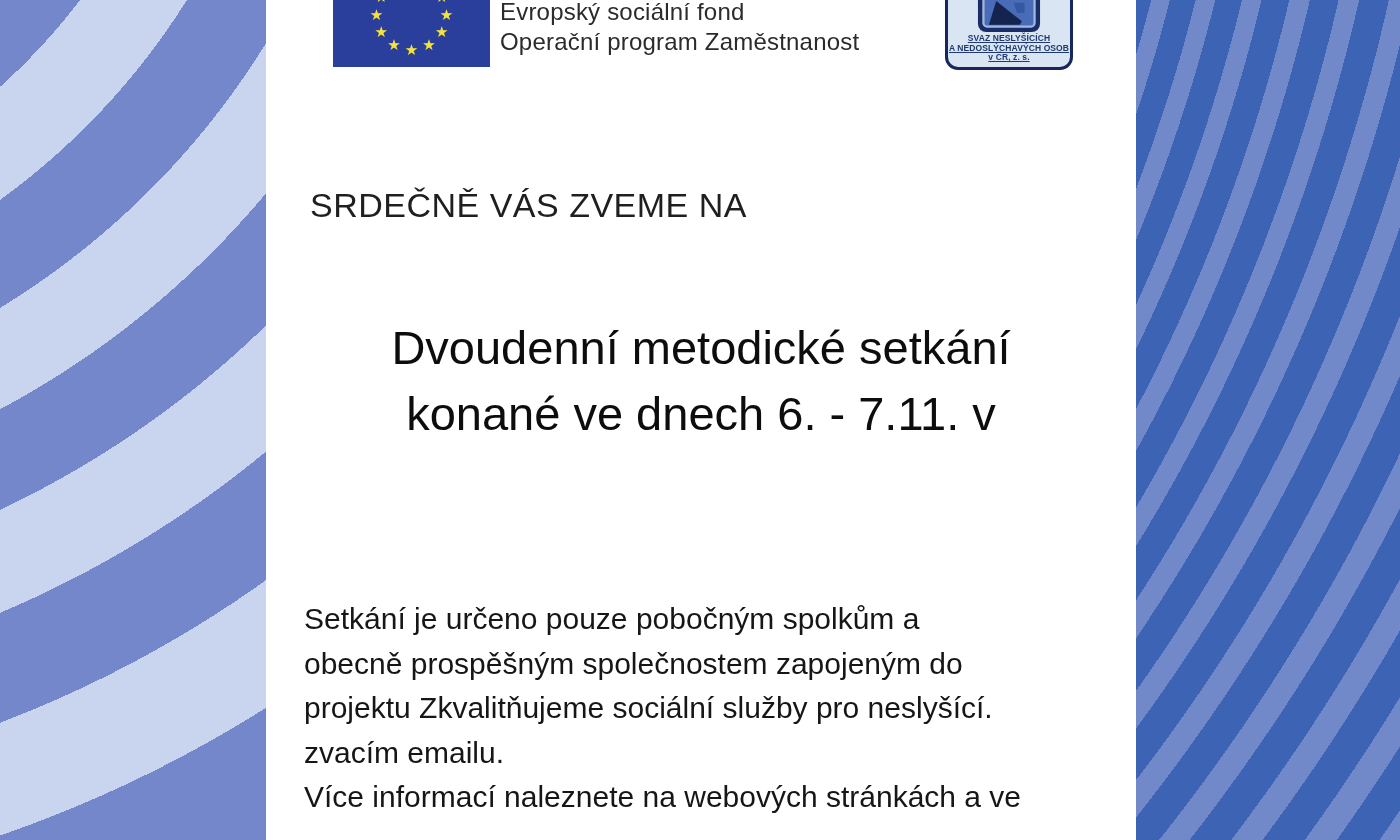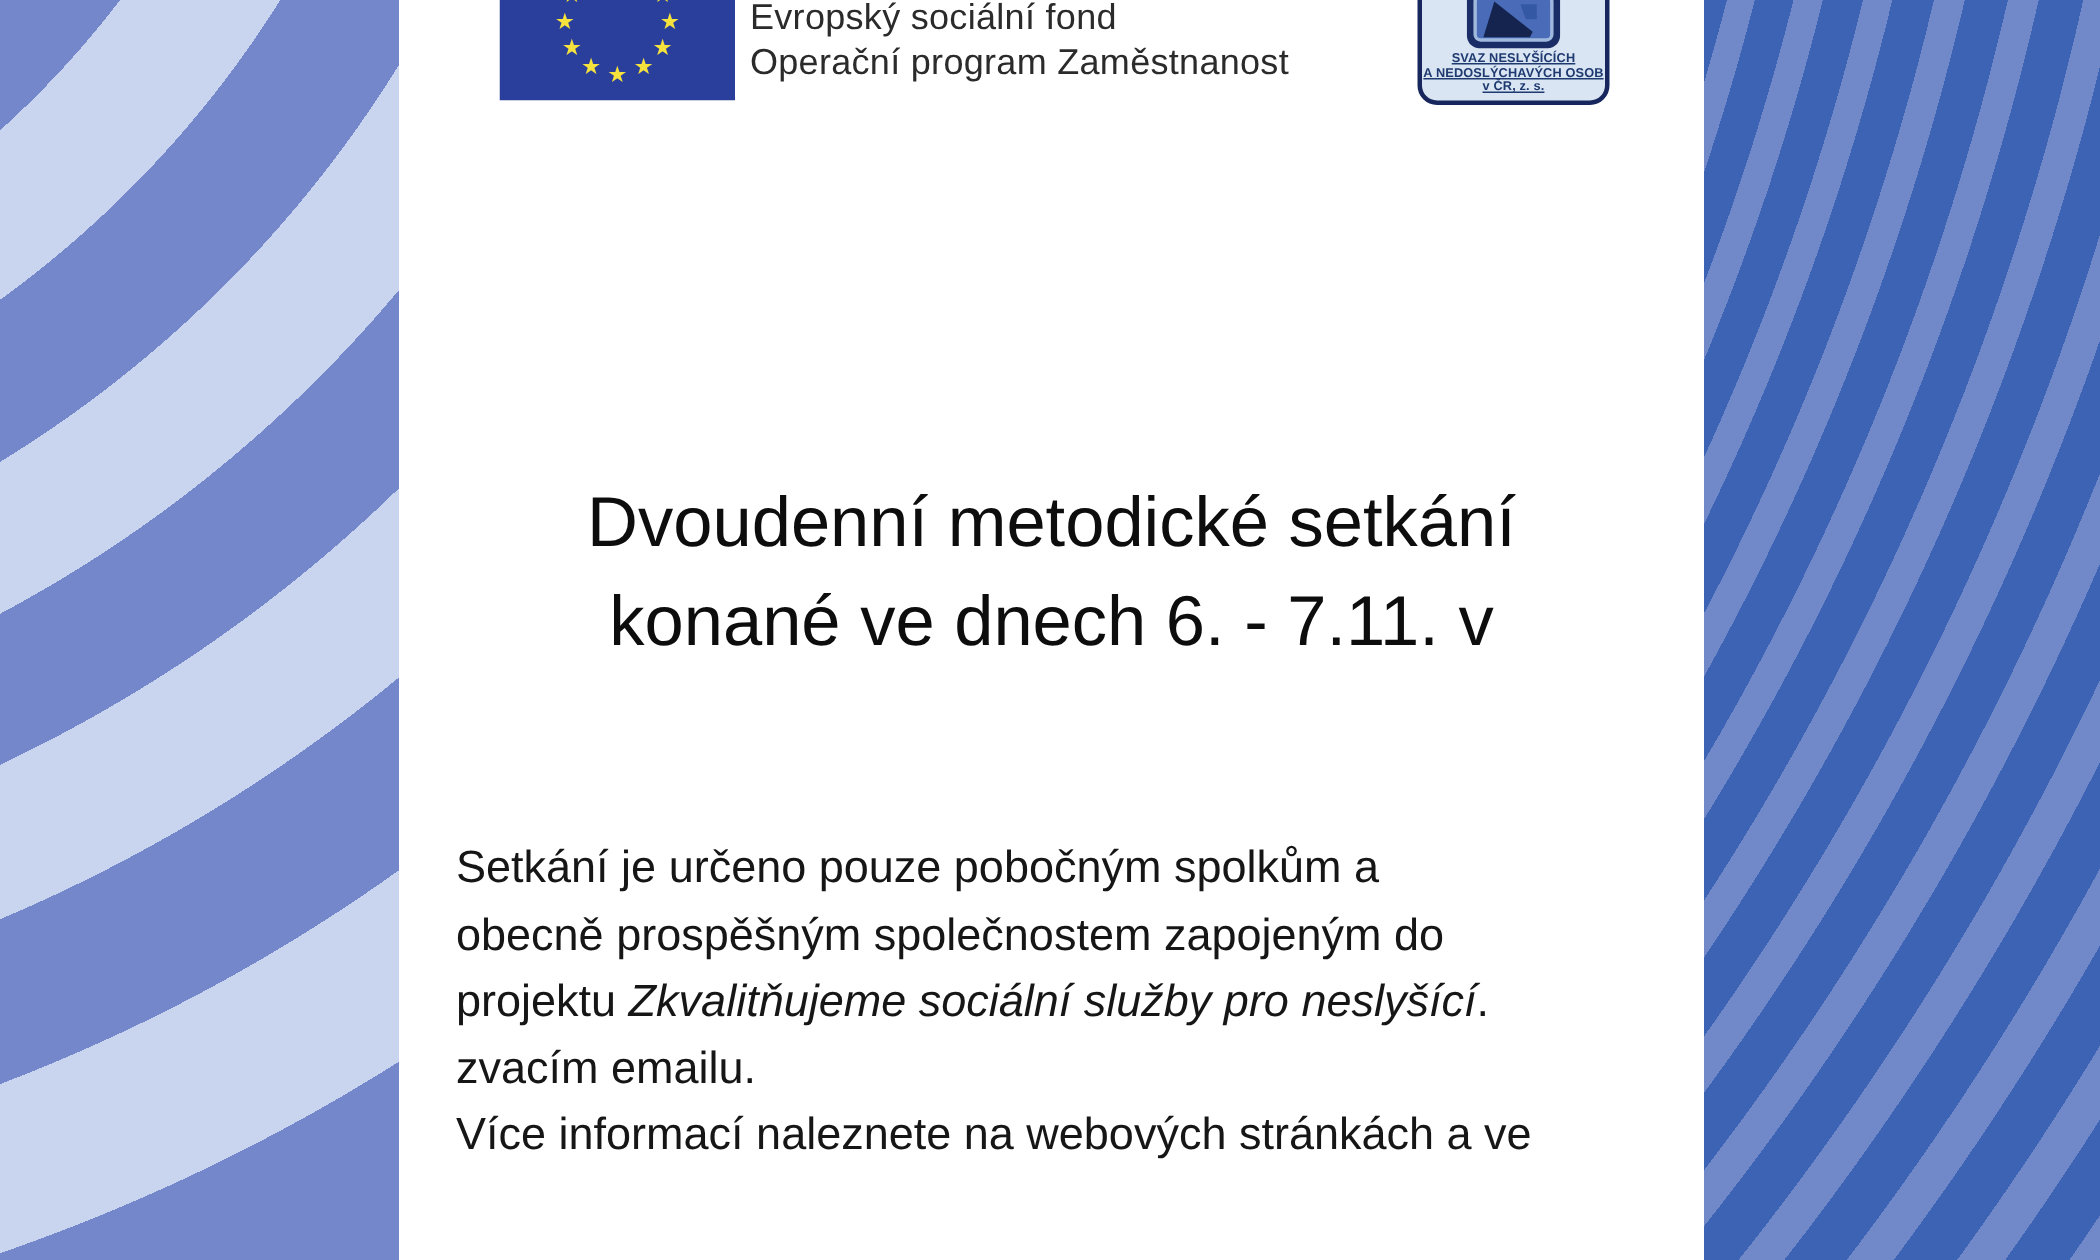--- a/index.html
+++ b/index.html
@@ -63,24 +63,24 @@
   
   .kicker{
     position:absolute;left:44px;top:186px;
     font-size:34px;color:#1f1f1f;letter-spacing:0.5px;
   }
   .title{
     position:absolute;left:0;top:315px;width:100%;
     text-align:center;font-size:47px;line-height:66px;color:#0d0d0d;font-weight:400;
   }
   .body-text{
-    position:absolute;left:38px;top:557px;width:810px;
+    position:absolute;left:38px;top:597px;width:810px;
     font-size:30px;line-height:44.5px;color:#161616;
   }
-  .body-text .it{font-style:italic;margin-top:26px;}
+  .body-text .it{margin-top:26px;}
 </style>
 </head>
 <body>
 
 <div class="page">
 
   <div class="panel panel-left"></div>
   <div class="panel panel-right"></div>
 
   <div class="content">
@@ -110,20 +110,21 @@
         <rect x="1" y="1" width="68" height="44" rx="9" fill="#1b2d66"></rect>
         <rect x="7" y="7" width="56" height="32" rx="4" fill="#4a6cb8" stroke="#9fb8dd" stroke-width="2.5"></rect>
         <path d="M13 37 L21 11 L49 33 L47 37 Z" fill="#14244f"></path>
         <path d="M40 13 L52 13 L52 24 L44 24 Z" fill="#3558a5"></path>
       </svg>
       <div class="badge-line">SVAZ NESLYŠÍCÍCH</div>
       <div class="badge-line">A NEDOSLÝCHAVÝCH OSOB</div>
       <div class="badge-line">v ČR, z. s.</div>
     </div>
 
+    <div class="kicker">SRDEČNĚ VÁS ZVEME NA</div>
 
     <div class="title">
       <div>Dvoudenní metodické setkání</div>
       <div>konané ve dnech 6. - 7.11. v</div>
     </div>
 
     <div class="body-text">
       <div><span>Setkání je určeno pouze pobočným spolkům a</span></div>
       <div><span>obecně prospěšným společnostem zapojeným do</span></div>
       <div><span>projektu </span><span class="it">Zkvalitňujeme sociální služby pro neslyšící</span><span>.</span></div>

